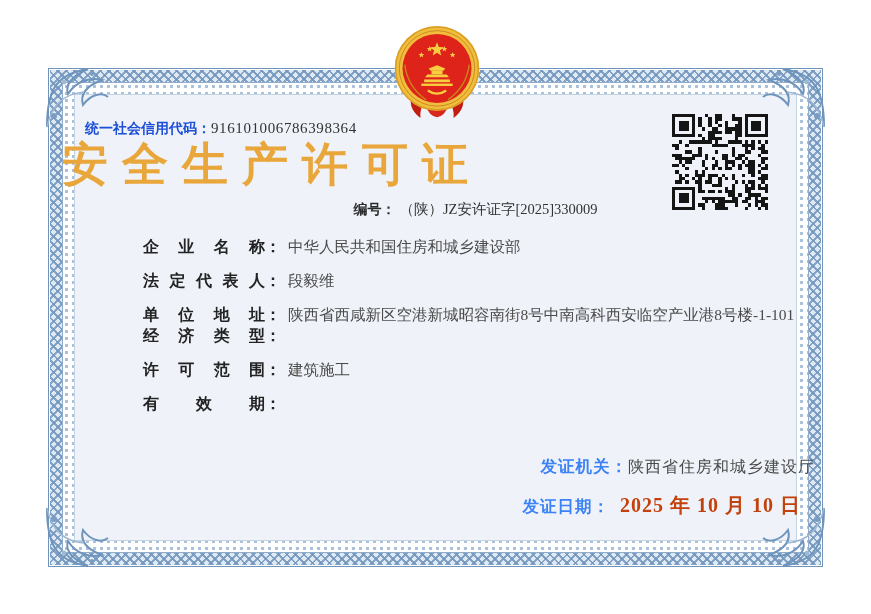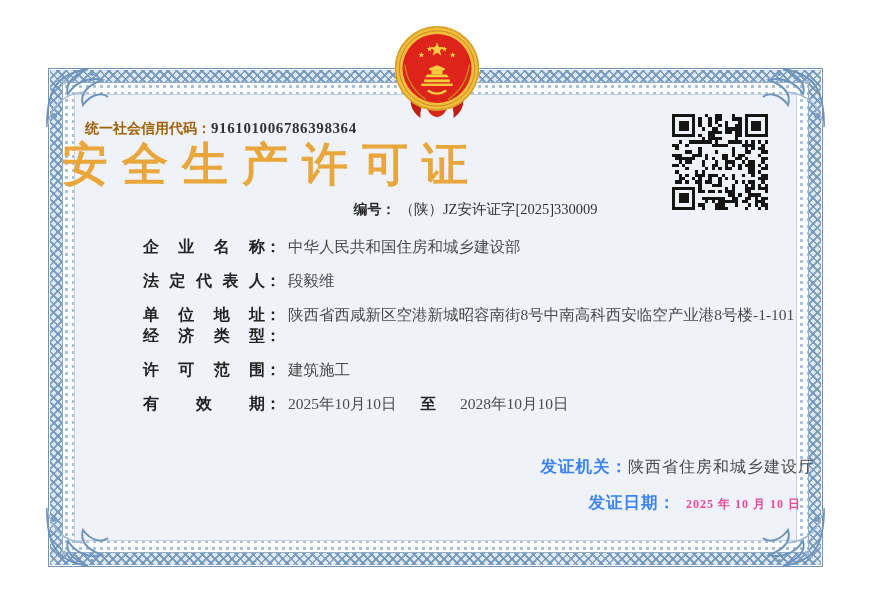--- a/index.html
+++ b/index.html
@@ -34,22 +34,22 @@
   .corner.tl{left:44px;top:64px;}
   .corner.tr{right:44px;top:64px;transform:scaleX(-1);}
   .corner.bl{left:44px;bottom:43px;transform:scaleY(-1);}
   .corner.br{right:44px;bottom:43px;transform:scale(-1,-1);}
 
   
   .emblem{position:absolute;left:391px;top:24px;z-index:5;}
 
   
   .credit-code{position:absolute;left:85px;top:120px;z-index:4;font-size:14px;color:#333;white-space:nowrap;}
-  .credit-code .lbl{font-weight:700;color:#a16207;}
-  .credit-code .val{font-family:"Liberation Serif","DejaVu Serif",serif;font-size:15px;letter-spacing:.6px;color:#333;font-weight:bold;}
+  .credit-code .lbl{font-weight:700;color:#1d4ed8;}
+  .credit-code .val{font-family:"Liberation Serif","DejaVu Serif",serif;font-size:15px;letter-spacing:.6px;color:#333;}
 
   .title{
     position:absolute;left:48px;top:134px;width:775px;margin:0;z-index:4;
     text-align:left;font-size:46px;font-weight:700;
     letter-spacing:14px;padding-left:14px;box-sizing:border-box;
     color:var(--title-gold,#E9A63B);
   }
   .serial{position:absolute;left:40px;top:200px;width:871px;text-align:center;z-index:4;font-size:14px;color:#2b2b2b;}
   .serial .lbl{font-weight:700;margin-right:4px;}
   .serial .val{font-family:"Liberation Serif","DejaVu Serif",serif;font-size:14.5px;color:#333;}
@@ -69,21 +69,21 @@
     font-family:"Liberation Serif","DejaVu Serif",serif;
     font-size:15.5px;color:#4a4a4a;line-height:19px;width:533px;
   }
   .fvalue .sep{font-weight:700;color:#232323;margin:0 24px;font-family:"Liberation Sans","DejaVu Sans",sans-serif;}
 
   
   .issuer-row{position:absolute;top:456px;right:56px;white-space:nowrap;z-index:4;font-size:16.5px;}
   .date-row{position:absolute;top:492px;right:70px;white-space:nowrap;z-index:4;font-size:16.5px;}
   .issuer-row .lbl,.date-row .lbl{font-weight:700;color:#3b82f6;letter-spacing:1px;}
   .issuer-row .val{font-family:Liberation Serif, serif;color:#4a4a4a;font-size:16px;letter-spacing:1px;}
-  .date-row .val{font-family:"Liberation Serif","DejaVu Serif",serif;color:#ec4899;font-weight:600;font-size:12px;letter-spacing:1px;margin-left:10px;}
+  .date-row .val{font-family:"Liberation Serif","DejaVu Serif",serif;color:#c2410c;font-weight:600;font-size:20px;letter-spacing:1px;margin-left:10px;}
 
   .producer{
     position:absolute;right:49px;top:582px;z-index:4;
     font-family:"Liberation Serif","DejaVu Serif",serif;
     font-size:10px;color:#3c3c3c;letter-spacing:1px;
   }
 </style>
 </head>
 <body>
 
@@ -612,21 +612,20 @@
         <span class="colon">：</span>
         <span class="fvalue">建筑施工</span>
       </div>
       <div class="field-row">
         <span class="jlabel">
           <span>有</span>
           <span>效</span>
           <span>期</span>
         </span>
         <span class="colon">：</span>
-        <span class="fvalue">2025年10月10日<span class="sep">至</span>2028年10月10日</span>
       </div>
     </div>
 
   <div class="issuer-row">
     <span class="lbl">发证机关：</span><span class="val">陕西省住房和城乡建设厅</span>
   </div>
   <div class="date-row">
     <span class="lbl">发证日期：</span><span class="val">2025 年 10 月 10 日</span>
   </div>
 

